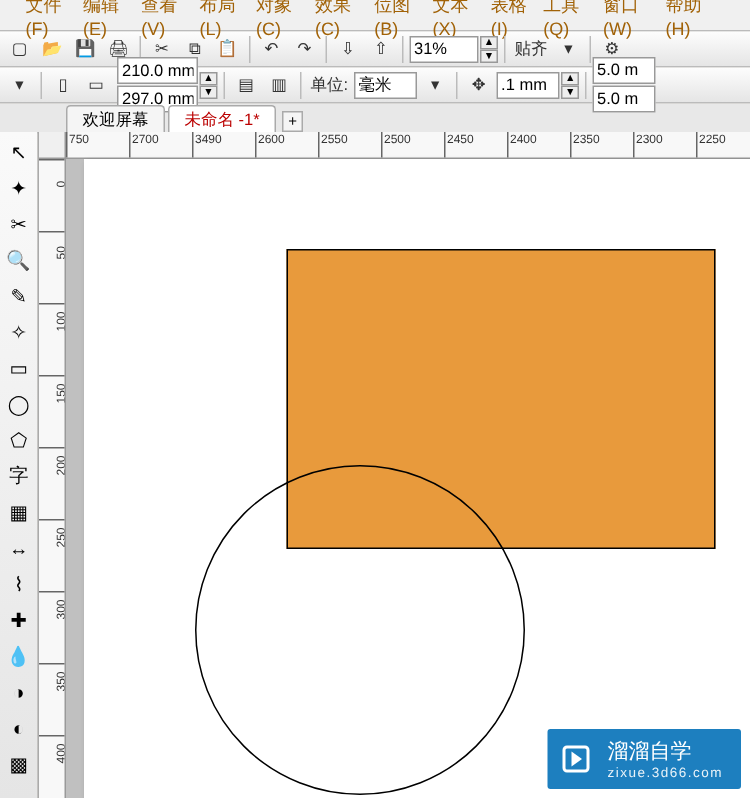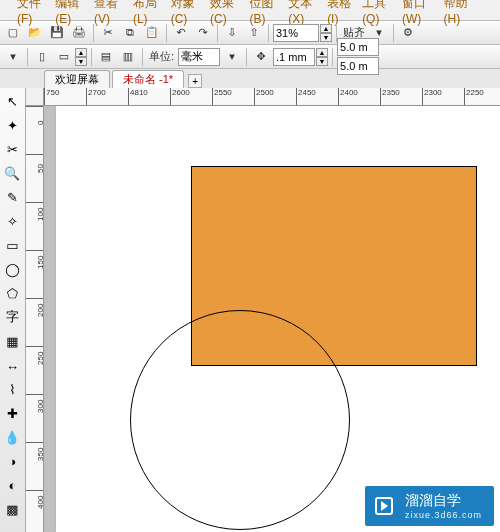--- a/index.html
+++ b/index.html
@@ -99,20 +99,24 @@
   <div class="tbtn">▾</div>
   <div class="sep"></div>
   <div class="tbtn">⚙</div>
 </div>
 
 <div class="toolbar">
   <div class="tbtn">▾</div>
   <div class="sep"></div>
   <div class="tbtn">▯</div>
   <div class="tbtn">▭</div>
+  <div style="display:flex;flex-direction:column;gap:1px;margin-left:2px">
+    <input class="field dim" value="210.0 mm" style="">
+    <input class="field dim" value="297.0 mm" style="">
+  </div>
   <div class="spin">
       <span>▲</span>
       <span>▼</span>
     </div>
   <div class="sep"></div>
   <div class="tbtn">▤</div>
   <div class="tbtn">▥</div>
   <div class="sep"></div>
   <span class="rlabel">单位:</span>
   <input class="field unit" value="毫米" style="">
@@ -161,21 +165,21 @@
       <div class="tool">◑</div>
       <div class="tool">◐</div>
       <div class="tool">▩</div>
     </div>
 
   <div class="canvas-wrap">
     <div class="ruler-corner"></div>
     <div class="ruler-h" id="rulerH">
         <div class="tick-h" style="left: 0px;">750</div>
         <div class="tick-h" style="left: 42px;">2700</div>
-        <div class="tick-h" style="left: 84px;">4810</div>
+        <div class="tick-h" style="left: 84px;">3490</div>
         <div class="tick-h" style="left: 126px;">2600</div>
         <div class="tick-h" style="left: 168px;">2550</div>
         <div class="tick-h" style="left: 210px;">2500</div>
         <div class="tick-h" style="left: 252px;">2450</div>
         <div class="tick-h" style="left: 294px;">2400</div>
         <div class="tick-h" style="left: 336px;">2350</div>
         <div class="tick-h" style="left: 378px;">2300</div>
         <div class="tick-h" style="left: 420px;">2250</div>
       </div>
     <div class="ruler-v" id="rulerV">

